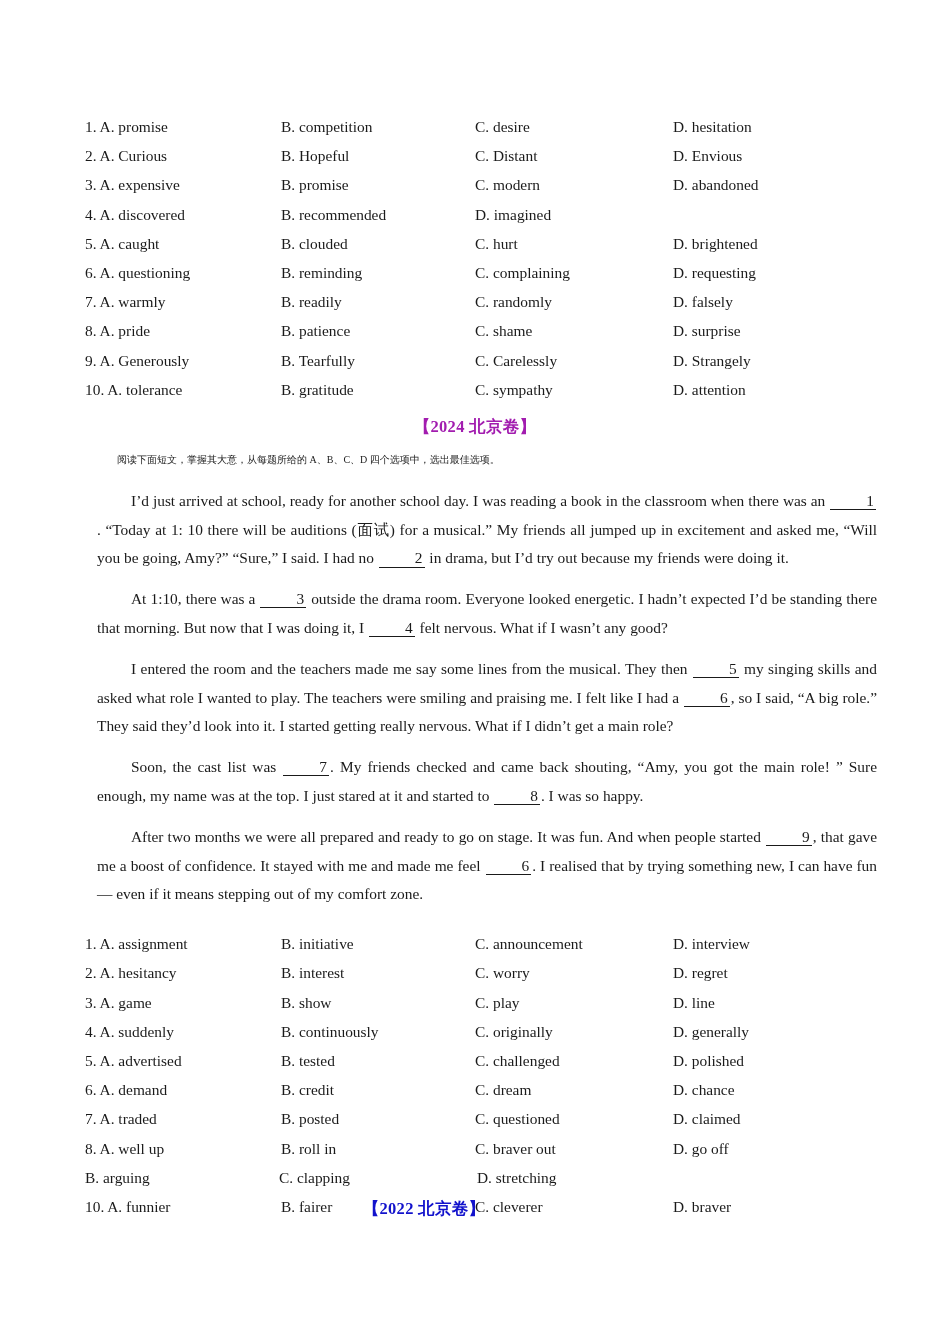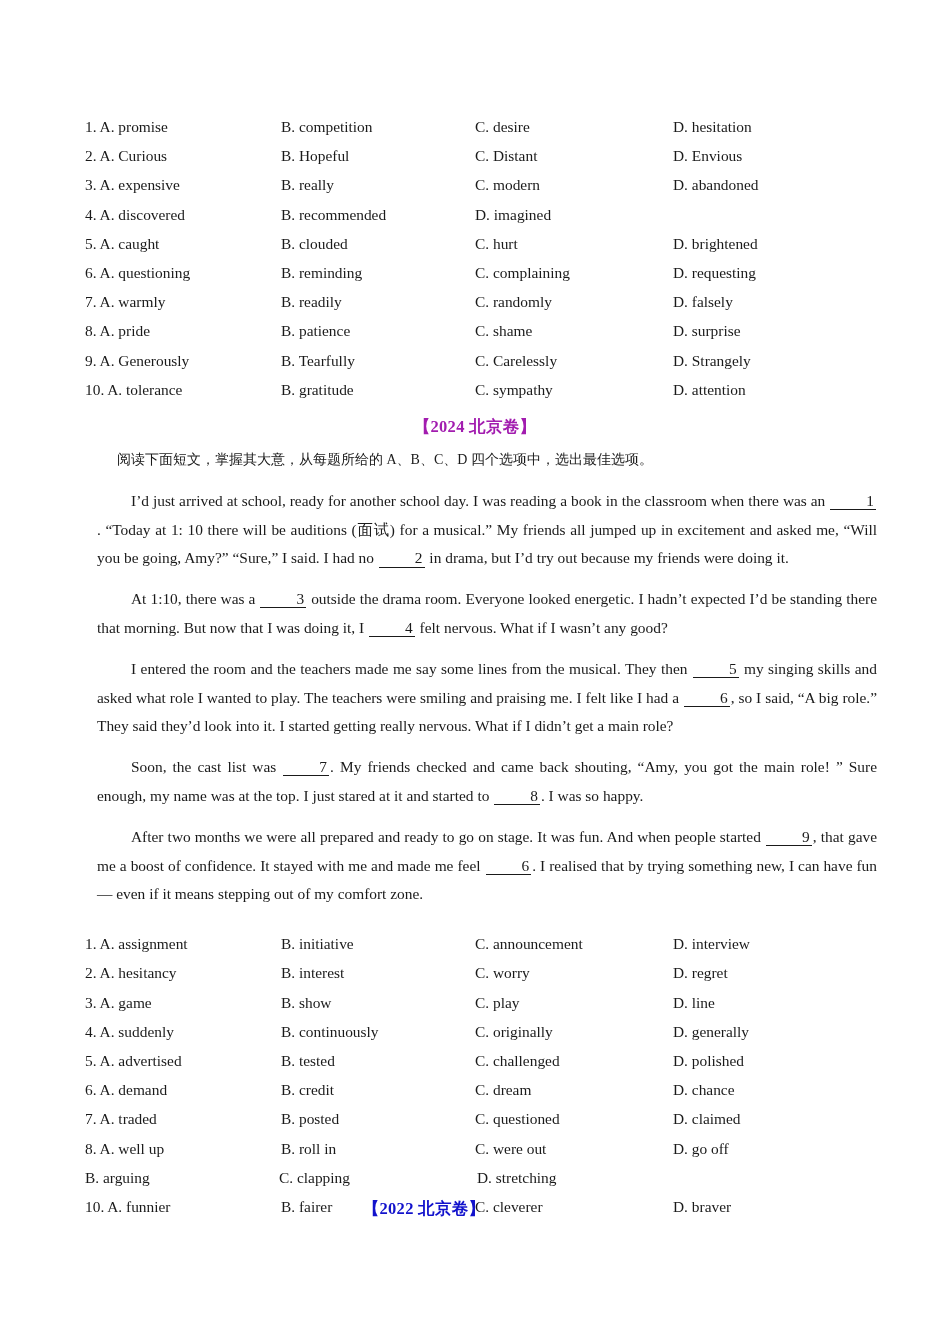--- a/index.html
+++ b/index.html
@@ -52,21 +52,21 @@
     color: #a21caf;
     font-weight: bold;
     font-size: 16.5px;
     letter-spacing: 0.3px;
     margin: 12px 0 7px 0;
     font-family: "Liberation Serif", "DejaVu Serif", serif;
   }
 
   
   .instruction {
-    font-size: 14px;
+    font-size: 10px;
     line-height: 30px;
     text-indent: 32px;
     margin: 0 0 2px 0;
     font-family: "Liberation Serif", "DejaVu Serif", serif;
   }
 
   
   .para {
     font-size: 15.4px;
     line-height: 28.8px;
@@ -119,21 +119,21 @@
           <div class="opt-d">D. hesitation</div>
         </div>
         <div class="opt-row">
           <div class="opt-a">2. A. Curious</div>
           <div class="opt-b">B. Hopeful</div>
           <div class="opt-c">C. Distant</div>
           <div class="opt-d">D. Envious</div>
         </div>
         <div class="opt-row">
           <div class="opt-a">3. A. expensive</div>
-          <div class="opt-b">B. really</div>
+          <div class="opt-b">B. promise</div>
           <div class="opt-c">C. modern</div>
           <div class="opt-d">D. abandoned</div>
         </div>
         <div class="opt-row">
           <div class="opt-a">4. A. discovered</div>
           <div class="opt-b">B. recommended</div>
           <div class="opt-d">D. imagined</div>
         </div>
         <div class="opt-row">
           <div class="opt-a">5. A. caught</div>
@@ -226,21 +226,21 @@
         </div>
         <div class="opt-row">
           <div class="opt-a">7. A. traded</div>
           <div class="opt-b">B. posted</div>
           <div class="opt-c">C. questioned</div>
           <div class="opt-d">D. claimed</div>
         </div>
         <div class="opt-row">
           <div class="opt-a">8. A. well up</div>
           <div class="opt-b">B. roll in</div>
-          <div class="opt-c">C. were out</div>
+          <div class="opt-c">C. braver out</div>
           <div class="opt-d">D. go off</div>
         </div>
         <div class="opt-row">
           <div class="opt-b">B. arguing</div>
           <div class="opt-c">C. clapping</div>
           <div class="opt-d">D. stretching</div>
         </div>
         <div class="opt-row">
           <div class="opt-a">10. A. funnier</div>
           <div class="opt-b">B. fairer</div>

